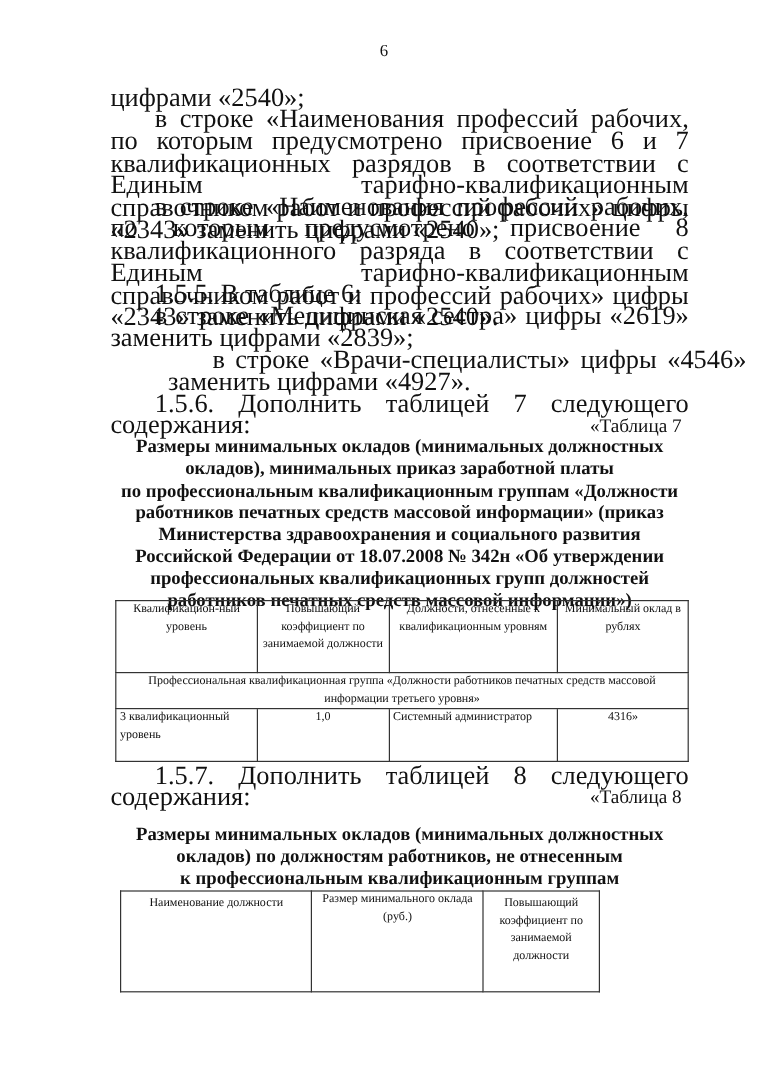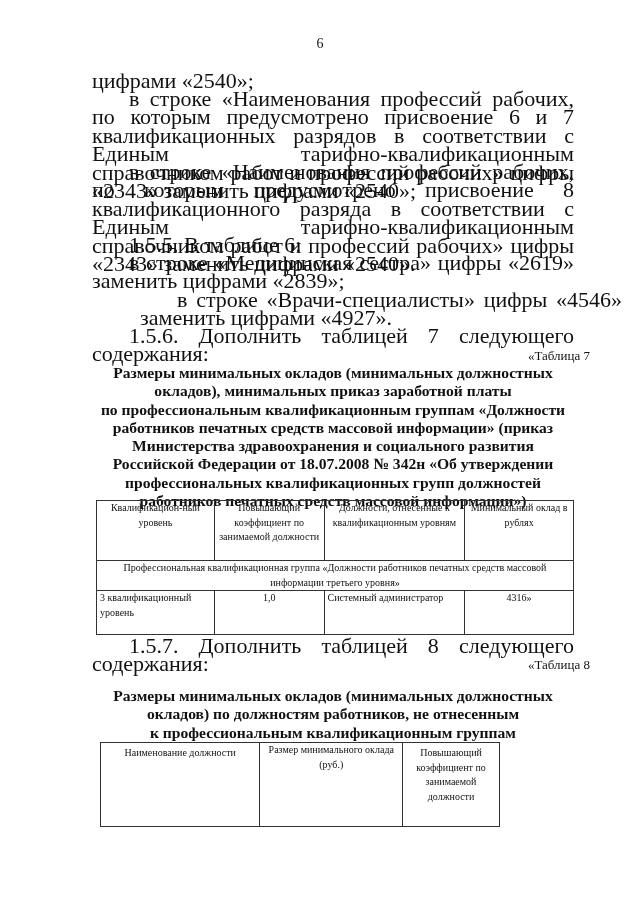--- a/index.html
+++ b/index.html
@@ -12,21 +12,21 @@
     position: absolute; top: 36px; left: 0; width: 640px; text-align: center;
     font-size: 14px;
   }
   .para {
     position: absolute; left: 92px; width: 482px;
     font-size: 22px; line-height: 18.4px;
     text-align: justify;
   }
   .para.indent { text-indent: 37px; }
   .right-label {
-    position: absolute; right: 50px; font-size: 13px; line-height: 18px;
+    position: absolute; right: 72px; font-size: 16px; line-height: 18px;
   }
   .heading {
     position: absolute; left: 86px; width: 494px; text-align: center;
     font-weight: bold; font-size: 15.6px; line-height: 18.3px;
   }
   table.doc {
     position: absolute; border-collapse: collapse;
     font-size: 10px; line-height: 14.6px;
   }
   table.doc td {

